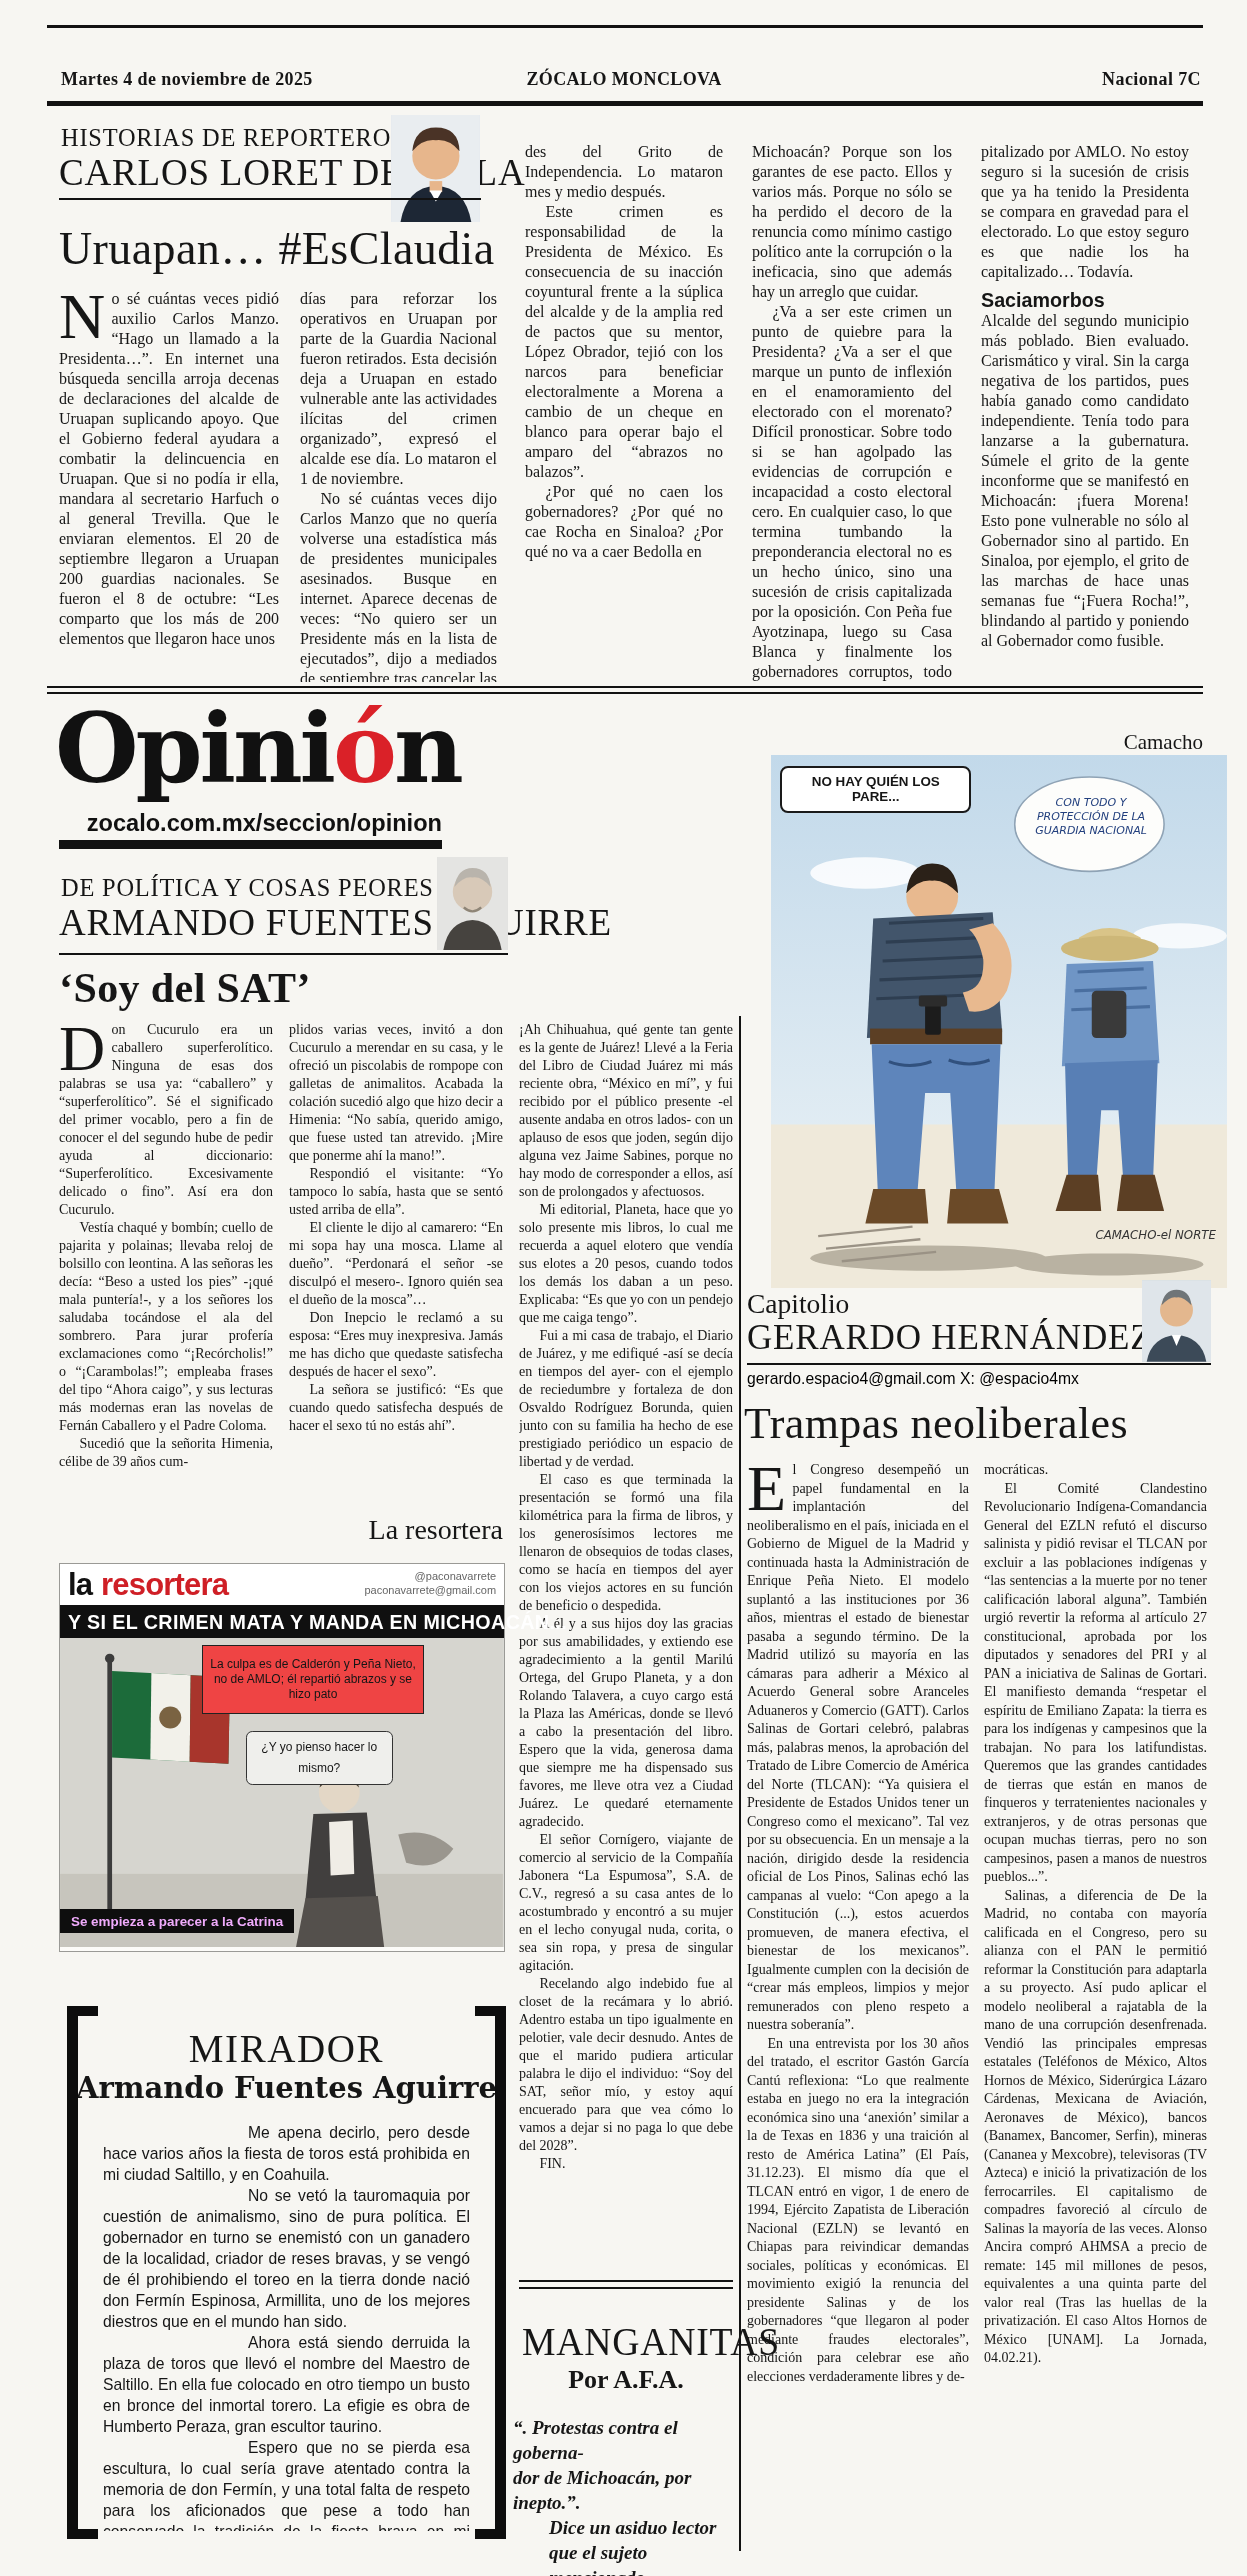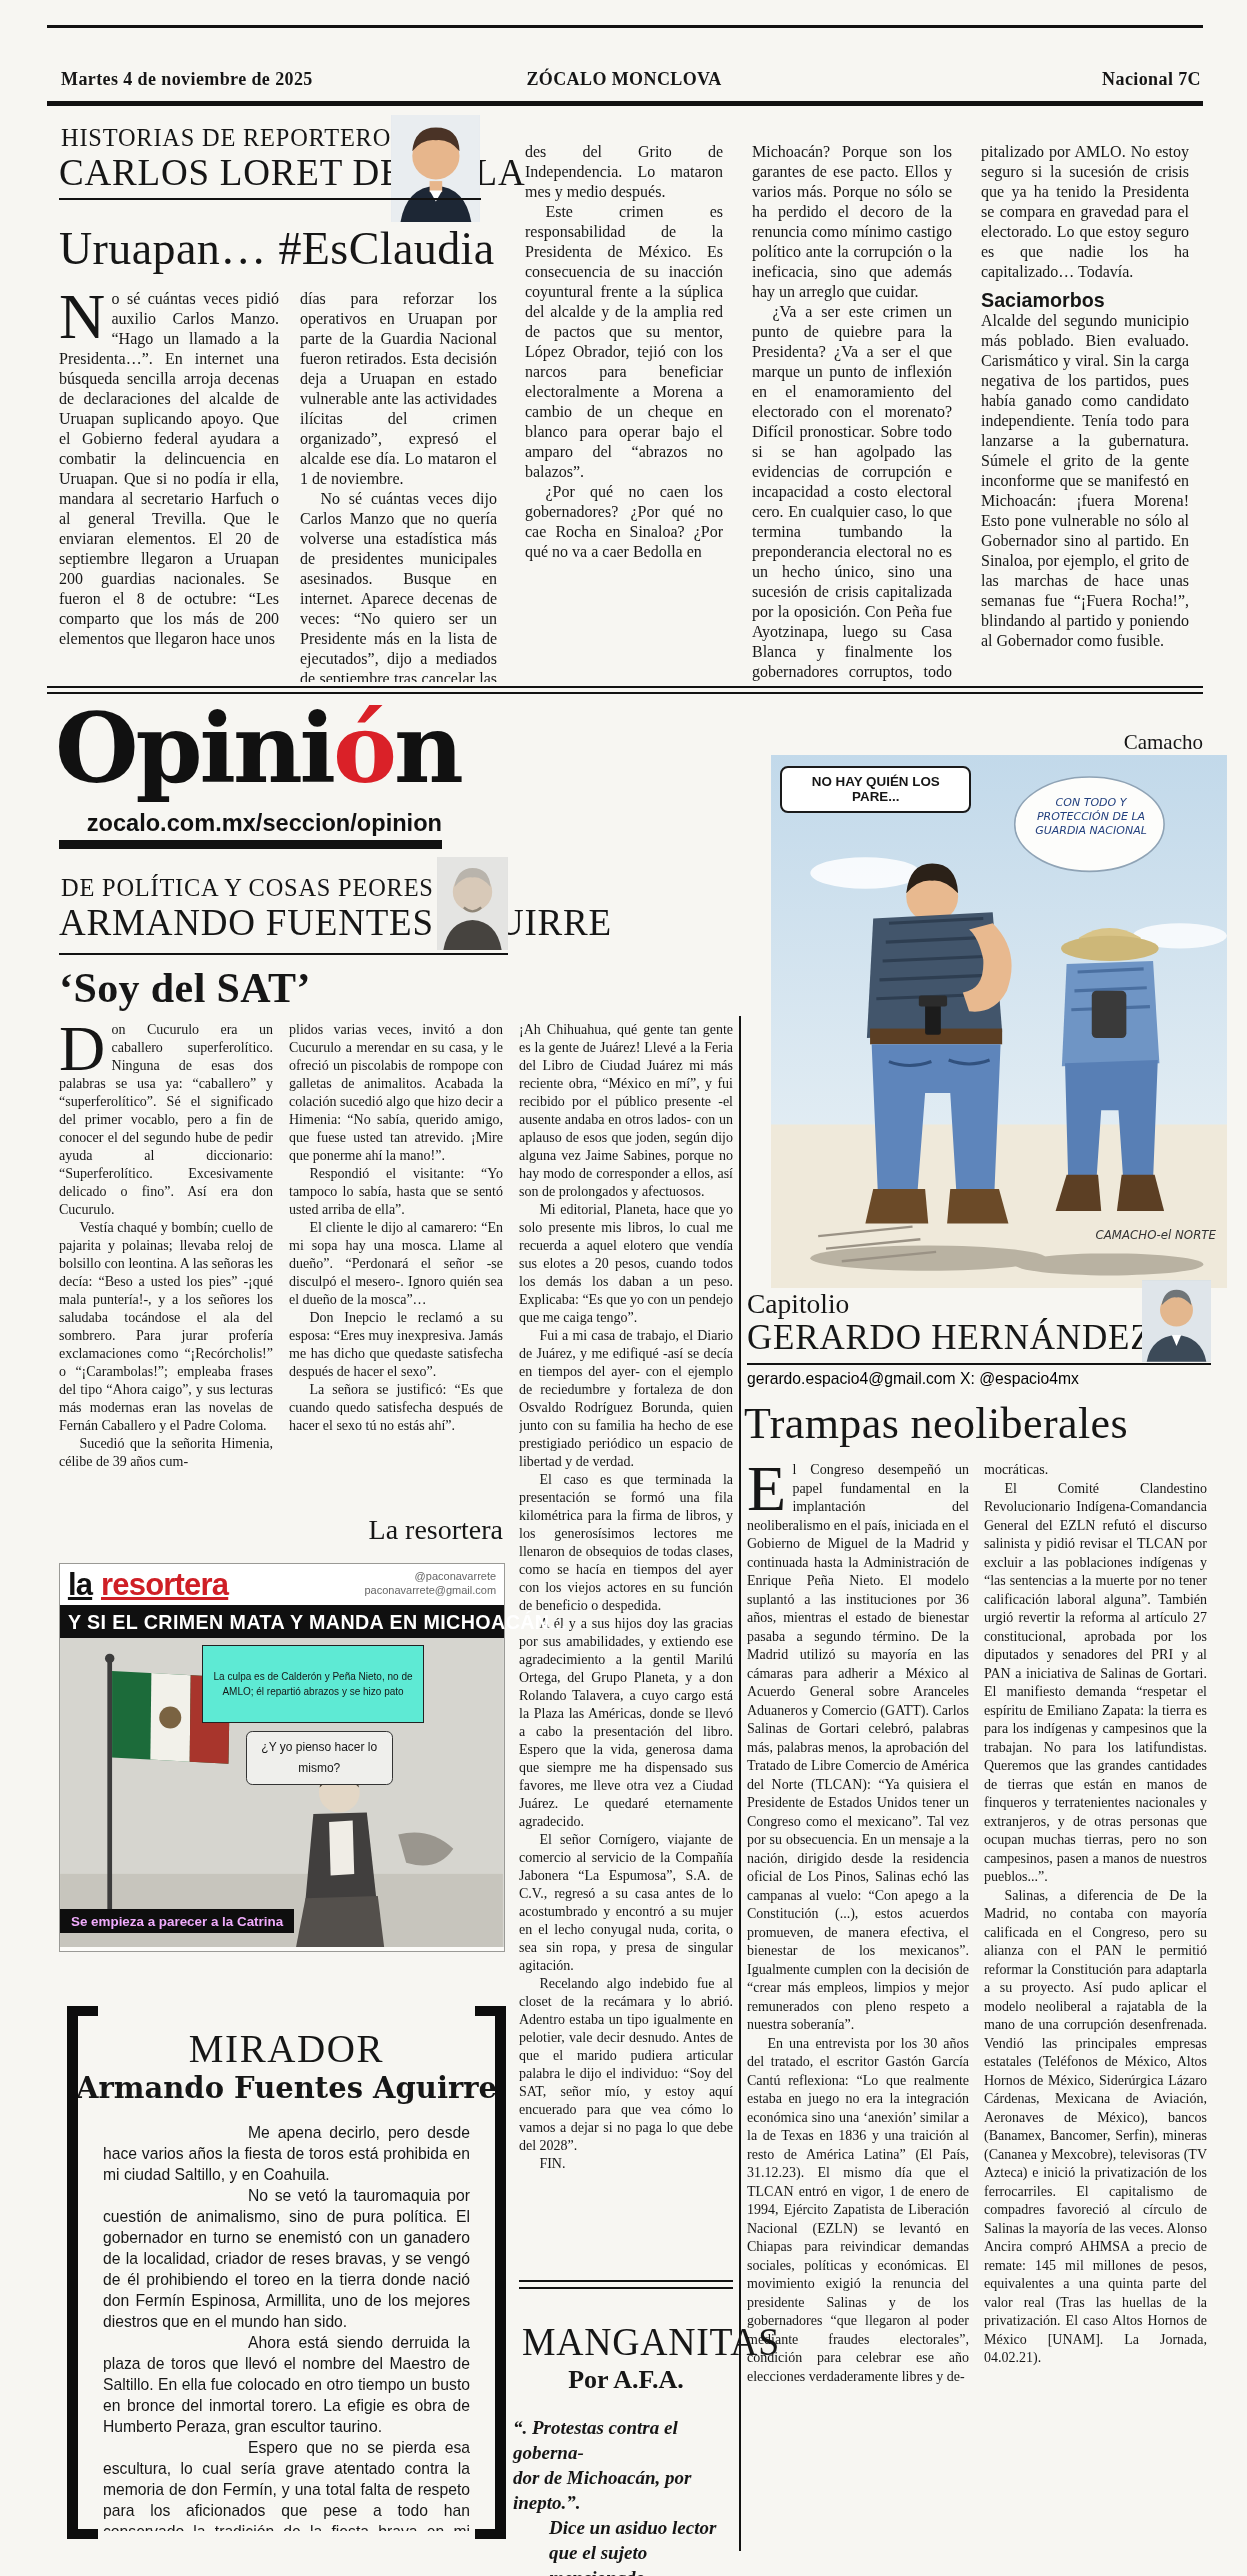--- a/index.html
+++ b/index.html
@@ -23,21 +23,21 @@
   .dropcap{float:left;font-size:64px;line-height:50px;padding:3.1px 6.3px 0 0;}
   .subhead{font-family:"Liberation Sans",sans-serif;font-weight:bold;font-size:19.7px;margin:7.9px 0 1.6px 0;}
   
   .oplogo{font-family:"DejaVu Serif",serif;font-weight:bold;font-size:96px;letter-spacing:-3.1px;color:#111;line-height:1;}
   .oplogo .red{color:#da2128;}
   .opurl{font-family:"Liberation Sans",sans-serif;font-weight:bold;font-size:23.6px;color:#111;}
   
   .photo{position:absolute;overflow:hidden;background:#cfd4d8;}
   
   .rbox{position:absolute;background:#fcfbf8;border:0.8px solid #9a9a96;}
-  .rlogo{font-family:"Liberation Sans",sans-serif;font-weight:bold;font-size:31px;letter-spacing:-0.8px;text-decoration:underline;}
+  .rlogo{font-family:"Liberation Sans",sans-serif;font-weight:bold;font-size:31px;letter-spacing:-0.8px;}
   .rhandle{font-family:"Liberation Sans",sans-serif;font-size:11px;color:#666;line-height:13.4px;text-align:right;}
   .rband{background:#101010;color:#fff;font-family:"Liberation Sans",sans-serif;
          font-weight:bold;font-size:19.7px;letter-spacing:0.4px;padding:4.7px 7.9px;white-space:nowrap;}
   
   .mirador-title{font-size:39px;letter-spacing:1.6px;text-align:center;}
   .mirador-author{font-family:"DejaVu Serif",serif;font-weight:bold;font-size:29px;text-align:center;}
   .mirador-body{font-family:"Liberation Sans",sans-serif;font-size:15.7px;line-height:21px;text-align:justify;overflow:hidden;}
   .mirador-body p{margin:0;text-indent:145px;}
   .bk{position:absolute;width:20.4px;}
   .bk-l{border-left:11.8px solid #0d0d0d;border-top:10.2px solid #0d0d0d;border-bottom:10.2px solid #0d0d0d;}
@@ -227,21 +227,21 @@
         <path d="M166,47.3 L216,50 L214,160 L164.7,157.3 Z" fill="#a8352c"></path>
         <circle cx="140" cy="101" r="14" fill="#7a6342"></circle>
 
         <circle cx="355" cy="196" r="26" fill="#e3d7c6"></circle>
         <path d="M330,190 Q332,168 355,168 Q378,168 380,190 Q368,178 355,180 Q342,178 330,190Z" fill="#4c4438"></path>
         <path d="M322,224 L390,222 L402,330 L312,333 Z" fill="#413f3e"></path>
         <path d="M342,234 L372,232 L374,300 L344,302 Z" fill="#f0ede6"></path>
         <path d="M300,393 L412,393 L404,328 L312,331 Z" fill="#54504c"></path>
         <path d="M430,250 q40,-10 70,18 q-20,30 -60,18 Z" fill="#9a968e"></path>
       </svg>
-      <div class="abs" style="left:142px;top:6.3px;width:206px;background:#5eead4;border:1.6px solid #222;padding:23px 7px;font-family:'Liberation Sans',sans-serif;font-size:10px;line-height:15px;text-align:center;">La culpa es de Calderón y Peña Nieto, no de AMLO; él repartió abrazos y se hizo pato</div>
+      <div class="abs" style="left:142px;top:6.3px;width:206px;background:#ef4444;border:1.6px solid #222;padding:11px 7px;font-family:'Liberation Sans',sans-serif;font-size:12px;line-height:15px;text-align:center;">La culpa es de Calderón y Peña Nieto, no de AMLO; él repartió abrazos y se hizo pato</div>
       <div class="abs" style="left:186px;top:93px;width:132px;background:#efefec;border:1.6px solid #333;border-radius:6.3px;padding:4.7px 6.3px;font-family:'Liberation Sans',sans-serif;font-size:12px;line-height:21px;text-align:center;">¿Y yo pienso hacer lo mismo?</div>
       <div class="abs" style="left:0;bottom:14px;background:#0e0e0e;color:#f0abfc;font-family:'Liberation Sans',sans-serif;font-weight:bold;font-size:13.4px;padding:4.7px 11px;">Se empieza a parecer a la Catrina</div>
     </div>
   </div>
 
   <div class="abs" style="left:67px;top:2001px;width:439px;height:543px;">
     <div class="bk bk-l" style="left:0;top:4.7px;height:513px;"></div>
     <div class="bk bk-r" style="right:0;top:4.7px;height:513px;"></div>
     <div class="mirador-title" style="margin-top:25px;">MIRADOR</div>
     <div class="mirador-author">Armando Fuentes Aguirre</div>

